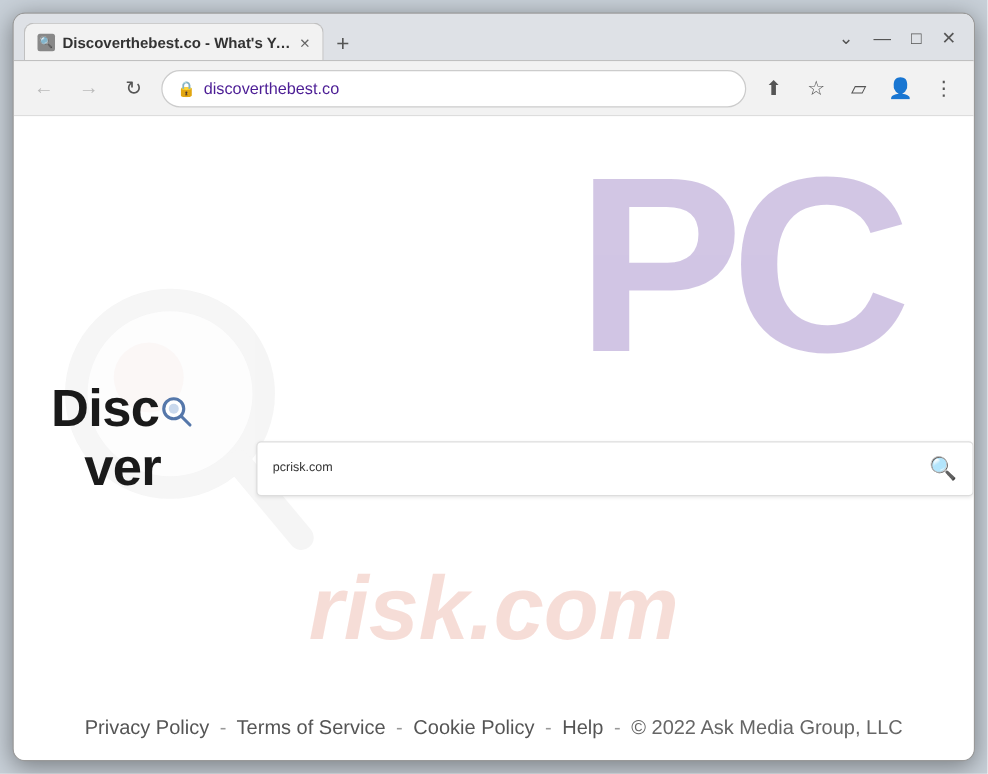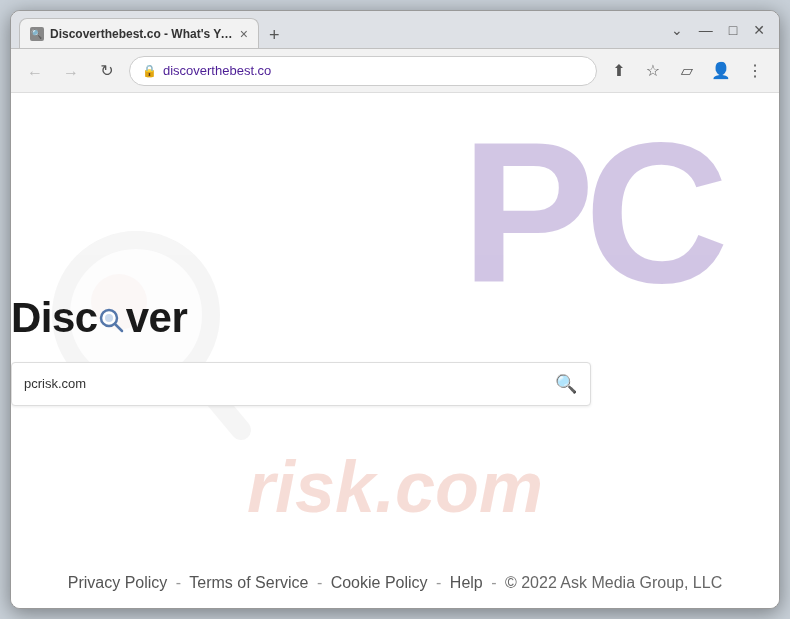--- a/index.html
+++ b/index.html
@@ -218,22 +218,22 @@
       font-family: Arial, sans-serif;
       font-style: italic;
       text-align: right;
     }
 
     
     .site-center {
       position: relative;
       z-index: 2;
       display: flex;
-      flex-direction: column;
-      align-items: flex-start;
+      flex-direction: row;
+      align-items: flex-end;
       gap: 20px;
       width: 100%;
     }
 
     .site-logo {
       text-align: center;
     }
     .logo-text {
       font-size: 42px;
       font-weight: bold;
@@ -254,21 +254,21 @@
       background: white;
       border: 1px solid #ddd;
       border-radius: 4px;
       display: flex;
       align-items: center;
       padding: 0 12px;
       box-shadow: 0 1px 3px rgba(0,0,0,0.08);
     }
     .search-input-text {
       flex: 1;
-      font-size: 13px;
+      font-size: 10px;
       color: #333;
     }
     .search-icon-btn {
       font-size: 18px;
       color: #555;
       cursor: pointer;
     }
 
     
     .site-footer {

